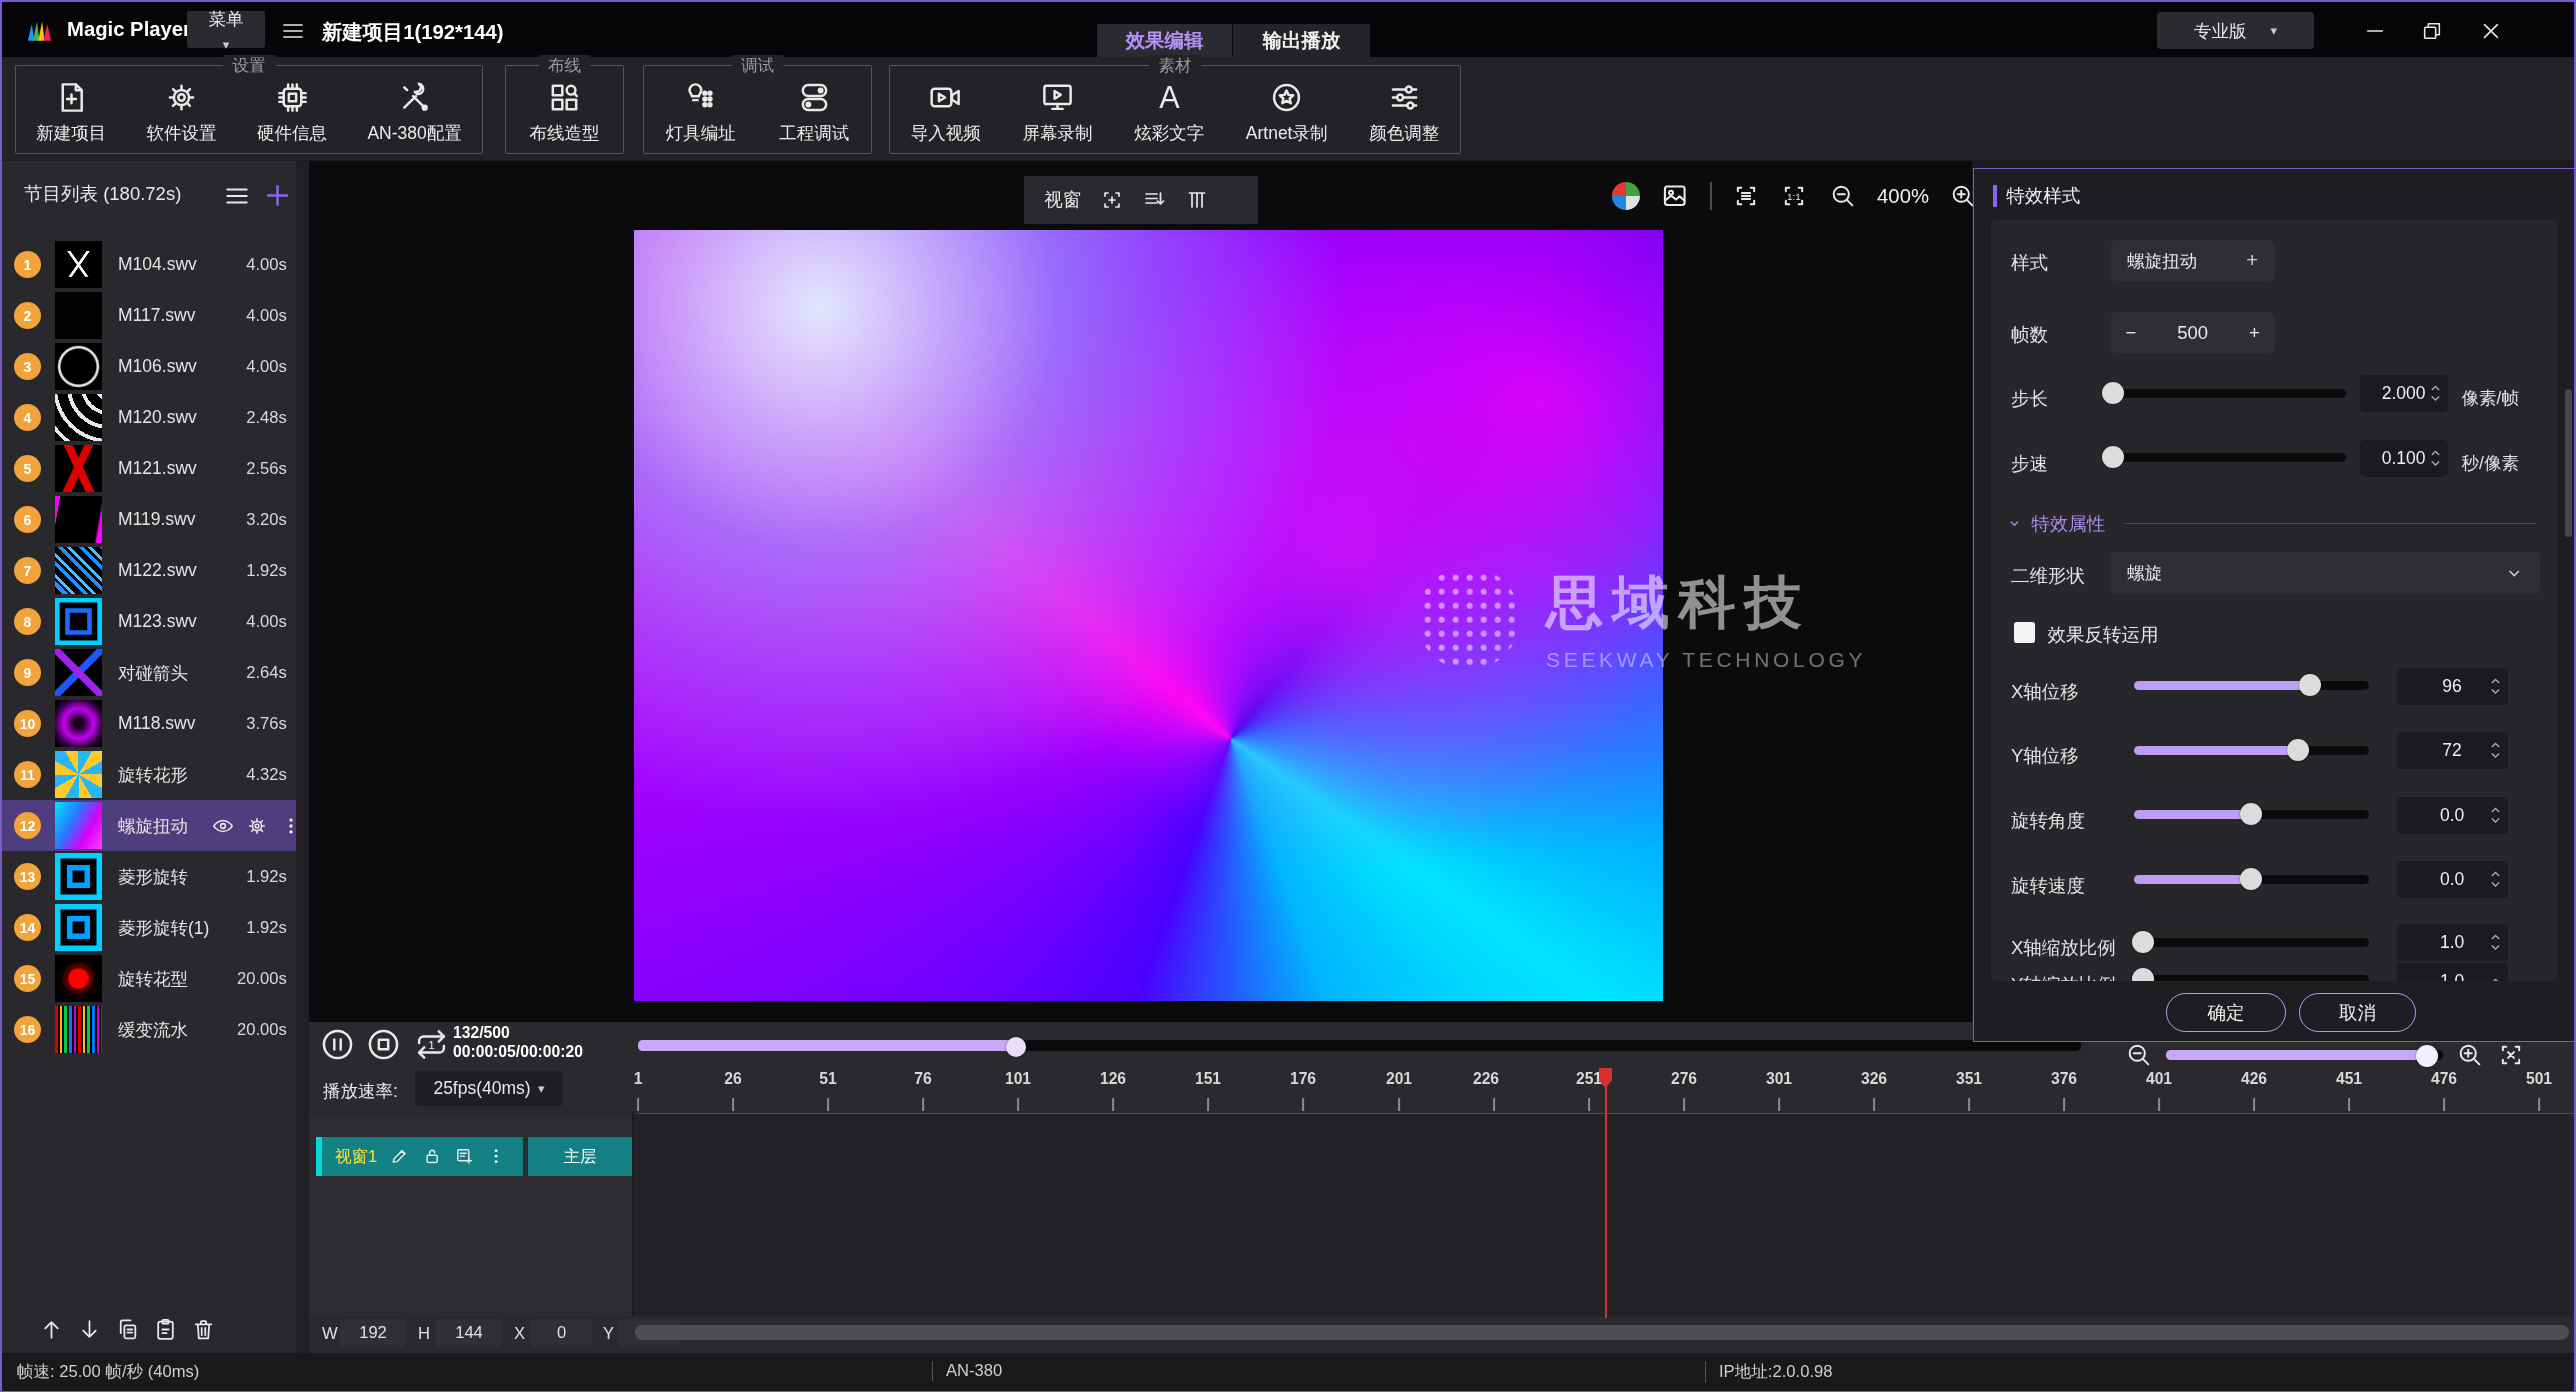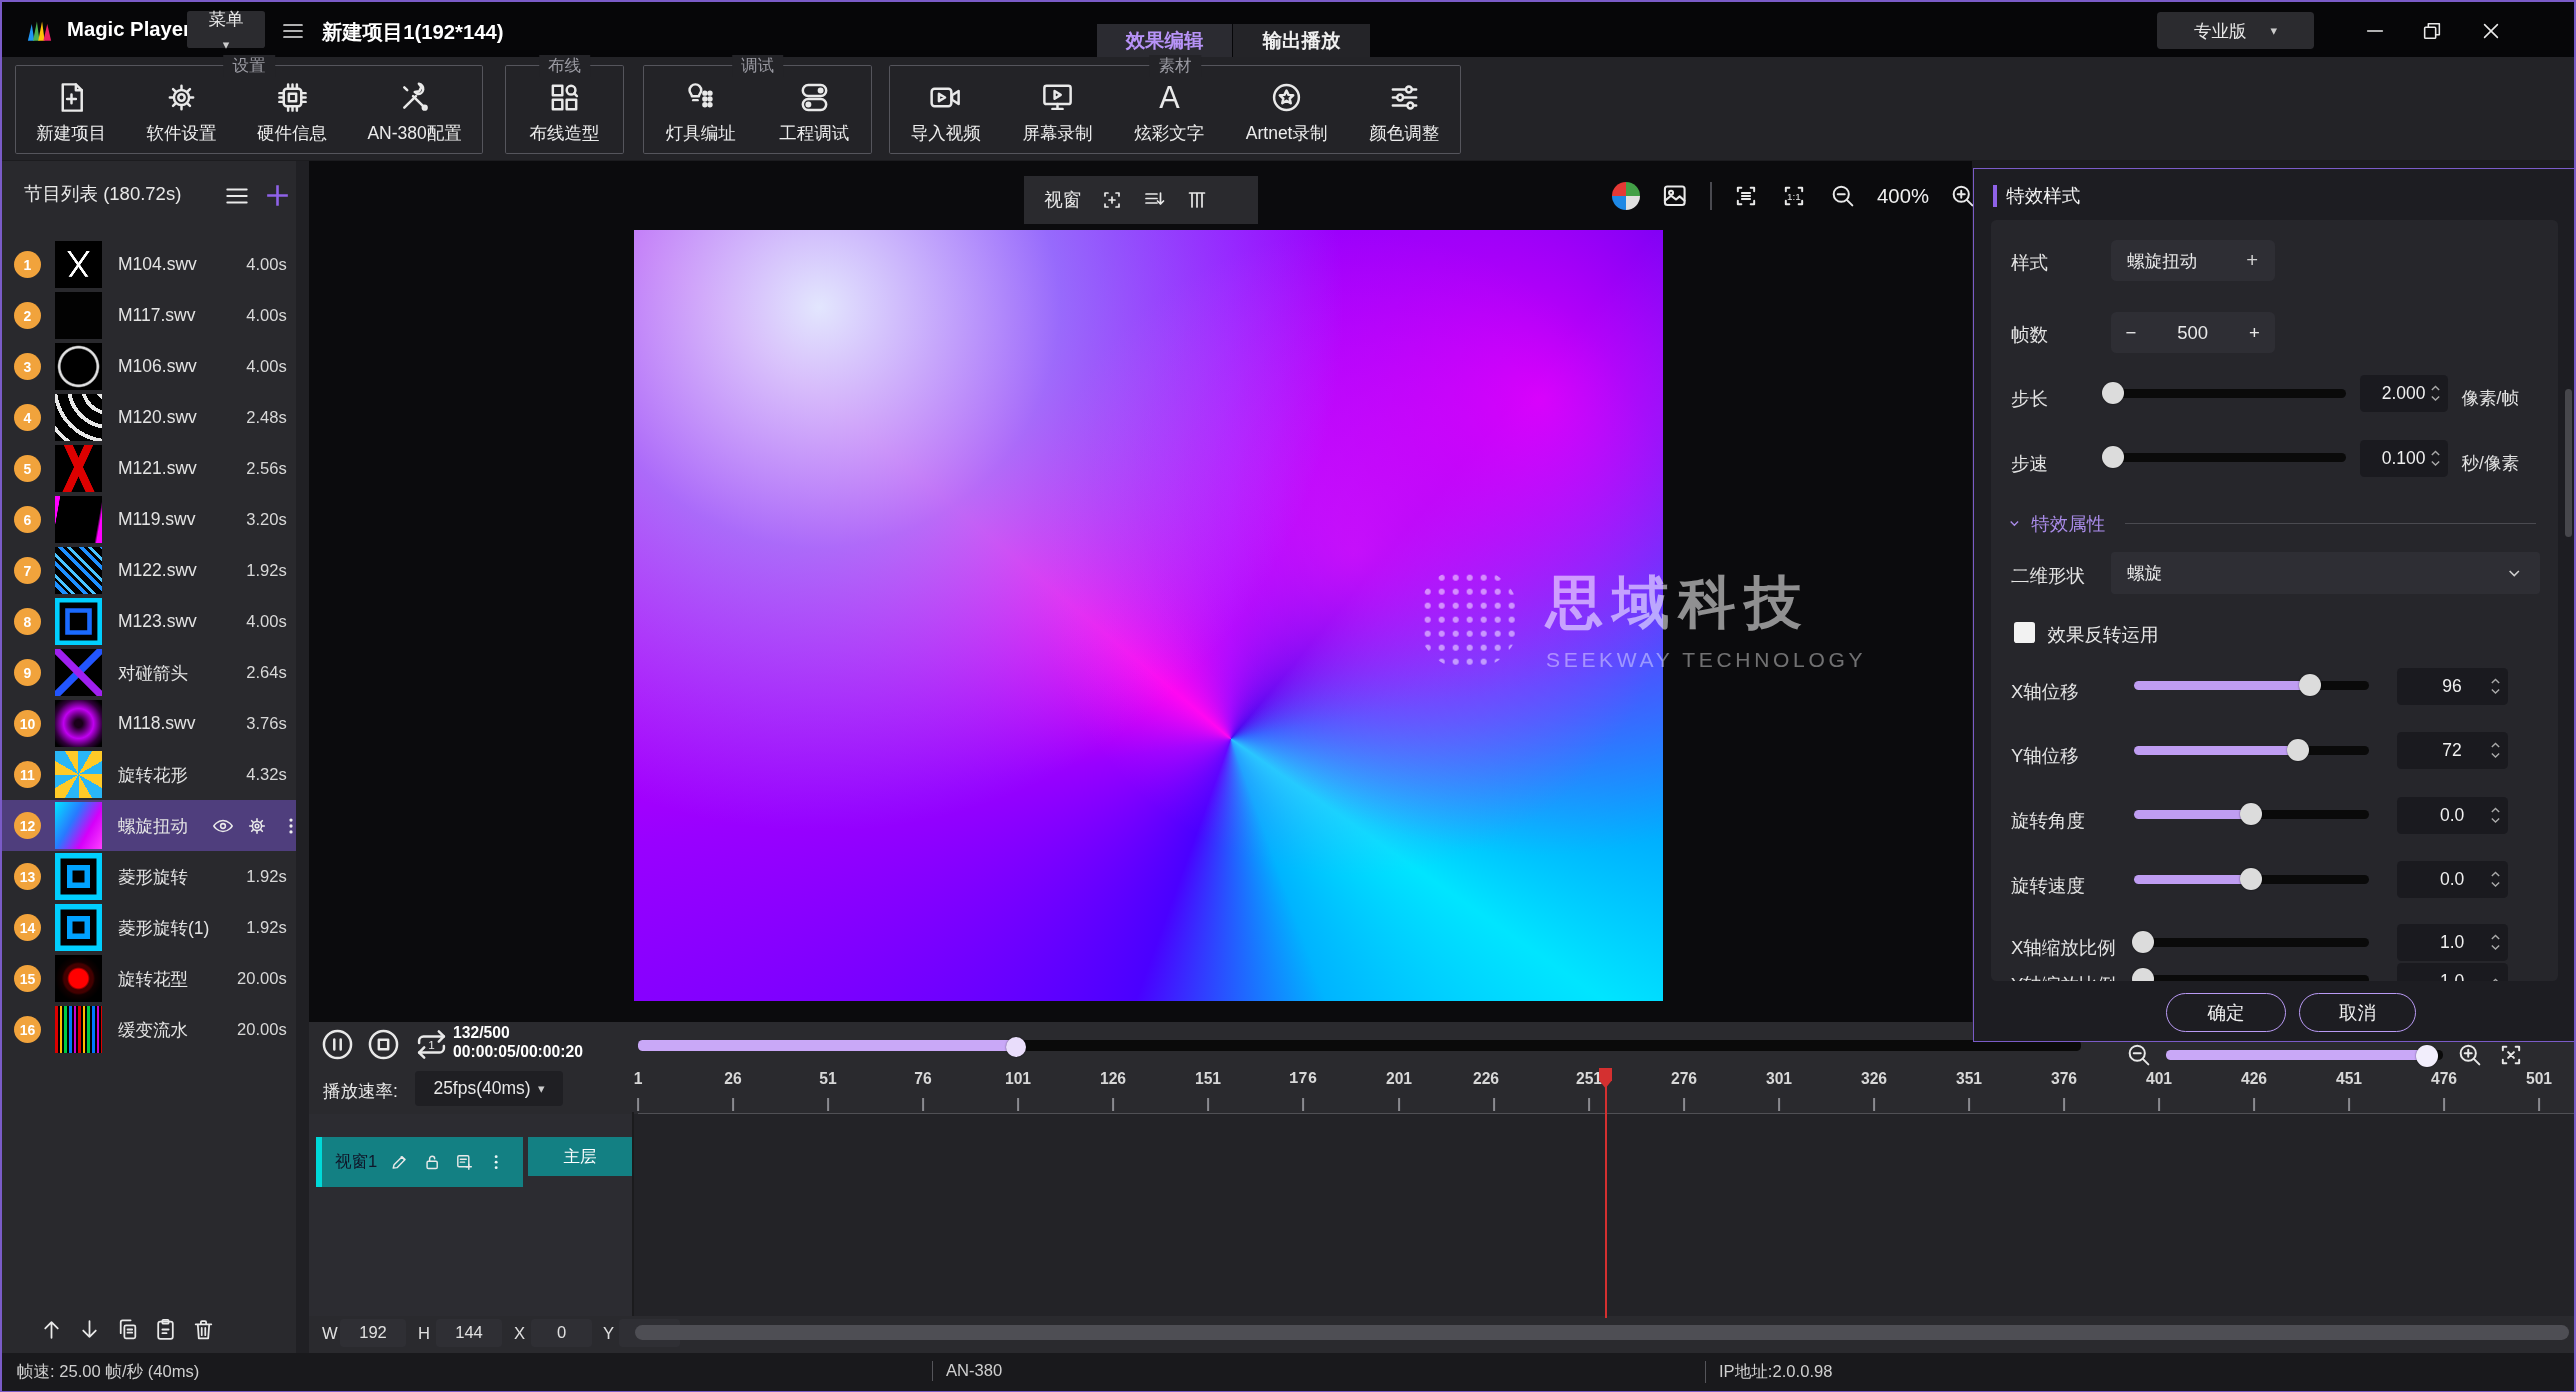--- a/index.html
+++ b/index.html
@@ -122,21 +122,21 @@
   .zslider .sl-thumb{width:22px;height:22px;top:-4.6px;right:-3.7px;background:#f2eefc;}
   .rate-label{position:absolute;left:14px;top:57px;font-size:17.5px;color:#e8e8e8;}
   .rate-box{position:absolute;left:106px;top:49px;width:148px;height:35px;background:#1f1f23;border-radius:3.7px;display:flex;align-items:center;justify-content:center;gap:7.4px;font-size:17.5px;}
   .ruler{position:absolute;left:329px;top:0;width:1929px;height:92px;}
   .ruler-num{position:absolute;top:48px;transform:translateX(-50%);font-size:15.7px;font-weight:bold;color:#d8d8d8;}
   .ruler-tick{position:absolute;top:76px;width:1.8px;height:13px;background:#8a8a90;transform:translateX(-50%);}
   .ruler-base{position:absolute;left:329px;right:0;top:91px;height:0.9px;background:#505055;}
   .col-divider{position:absolute;left:323px;top:90px;width:1.8px;bottom:37px;background:#1b1b1d;}
   .trackarea-l{position:absolute;left:0;width:323px;top:92px;bottom:37px;background:#2c2c31;}
   .trackarea-r{position:absolute;left:325px;right:0;top:92px;bottom:37px;background:#232327;}
-  .track-head{position:absolute;left:7.4px;top:115px;width:207px;height:50px;background:#138083;display:flex;align-items:center;gap:12px;padding-left:13px;box-sizing:border-box;font-size:16.6px;color:#0f172a;}
+  .track-head{position:absolute;left:7.4px;top:115px;width:207px;height:39px;background:#138083;display:flex;align-items:center;gap:12px;padding-left:13px;box-sizing:border-box;font-size:16.6px;color:#fde047;}
   .track-head .strip{position:absolute;left:0;top:0;bottom:0;width:5.5px;background:#00d9d9;}
   .track-head span{padding-left:5.5px;}
   .layer-box{position:absolute;left:219px;top:115px;width:104px;height:39px;background:#138083;display:flex;align-items:center;justify-content:center;font-size:16.6px;color:#fff;}
   .clip{position:absolute;left:326px;top:115px;width:1923px;height:39px;background:#18888a;border:0.9px solid #9fd6d6;border-bottom:2.8px solid #eef6f6;border-radius:2.8px;box-sizing:border-box;display:flex;align-items:center;}
   .clip .cthumb{width:28px;height:28px;border-radius:3.7px;margin-left:4.6px;border:0.9px solid #dff;}
   .clip .clabel{margin-left:9.2px;font-size:16.6px;font-weight:bold;color:#fff;}
   .playhead-flag{position:absolute;left:1290px;top:46px;width:13px;height:20.3px;background:#d43030;clip-path:polygon(0 0,100% 0,100% 60%,50% 100%,0 60%);z-index:3;}
   .playhead-line{position:absolute;left:1296px;top:55px;width:1.8px;bottom:35px;background:#d43030;z-index:3;}
   .whxy{position:absolute;top:297px;height:31px;font-size:16.6px;color:#e0e0e0;}
   .whxy-label{position:absolute;top:4.6px;}
@@ -771,21 +771,21 @@
         <span class="ruler-num" style="left: 190px;">51</span>
         <span class="ruler-tick" style="left: 190px;"></span>
         <span class="ruler-num" style="left: 285px;">76</span>
         <span class="ruler-tick" style="left: 285px;"></span>
         <span class="ruler-num" style="left: 380px;">101</span>
         <span class="ruler-tick" style="left: 380px;"></span>
         <span class="ruler-num" style="left: 475px;">126</span>
         <span class="ruler-tick" style="left: 475px;"></span>
         <span class="ruler-num" style="left: 570px;">151</span>
         <span class="ruler-tick" style="left: 570px;"></span>
-        <span class="ruler-num" style="left: 665px; font-family: Liberation Mono, monospace;">176</span>
+        <span class="ruler-num" style="left: 665px;">176</span>
         <span class="ruler-tick" style="left: 665px;"></span>
         <span class="ruler-num" style="left: 761px;">201</span>
         <span class="ruler-tick" style="left: 761px;"></span>
         <span class="ruler-num" style="left: 848px;">226</span>
         <span class="ruler-tick" style="left: 856px;"></span>
         <span class="ruler-num" style="left: 951px;">251</span>
         <span class="ruler-tick" style="left: 951px;"></span>
         <span class="ruler-num" style="left: 1046px;">276</span>
         <span class="ruler-tick" style="left: 1046px;"></span>
         <span class="ruler-num" style="left: 1141px;">301</span>

